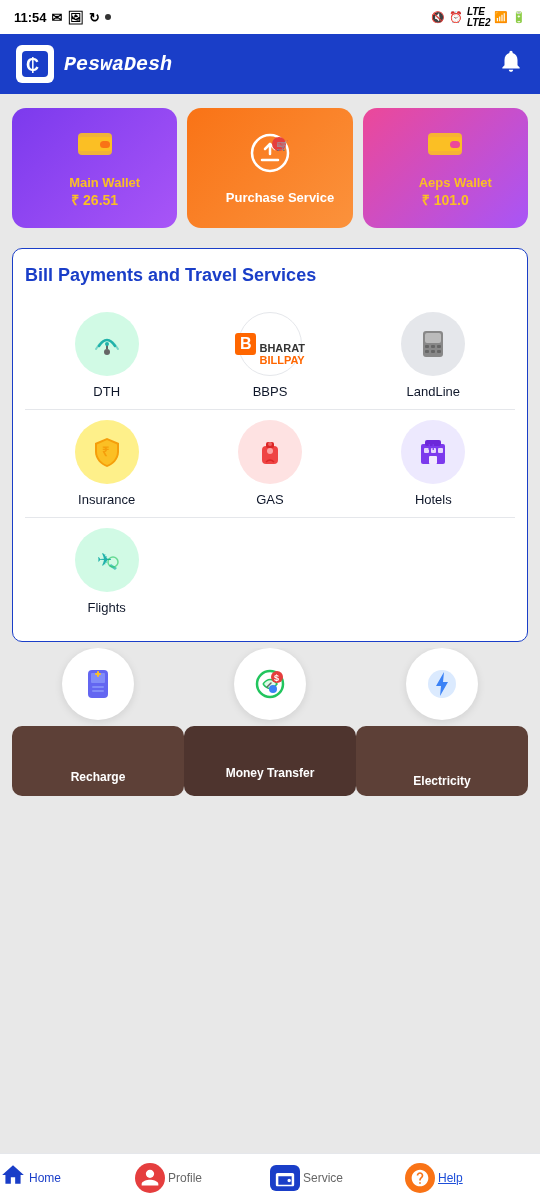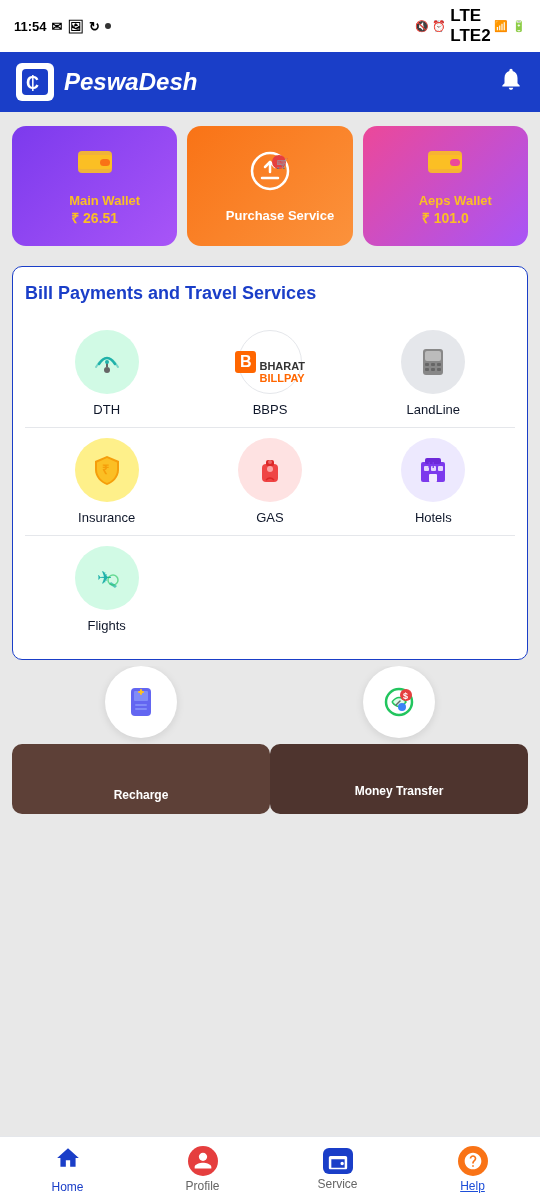--- a/index.html
+++ b/index.html
@@ -46,23 +46,24 @@
       border-radius: 6px;
       display: flex;
       align-items: center;
       justify-content: center;
       font-size: 20px;
       font-weight: bold;
       color: #1a3ec8;
     }
     .logo-text {
       color: #fff;
-      font-size: 24px;
+      font-size: 20px;
       font-weight: 700;
       font-style: italic;
+      font-family: Liberation Mono, monospace;
     }
     .bell-icon {
       color: #fff;
       font-size: 22px;
     }
 
     
     .wallet-section {
       display: flex;
       gap: 10px;
@@ -184,21 +185,21 @@
       background: #fff;
       display: flex;
       justify-content: space-around;
       align-items: center;
       padding: 8px 0 6px 0;
       border-top: 1px solid #e5e7eb;
       z-index: 100;
     }
     .nav-item {
       display: flex;
-      flex-direction: column;
+      flex-direction: row;
       align-items: center;
       gap: 3px;
       flex: 1;
     }
     .nav-icon {
       font-size: 24px;
     }
     .nav-label {
       font-size: 12px;
       font-weight: 500;
@@ -245,21 +246,21 @@
   <div class="status-left">
     <span>11:54</span>
     <span style="font-size:13px;">✉</span>
     <span style="font-size:13px;">🖼</span>
     <span style="font-size:13px;">↻</span>
     <span style="width:6px;height:6px;background:#333;border-radius:50%;display:inline-block;"></span>
   </div>
   <div class="status-right">
     <span>🔇</span>
     <span>⏰</span>
-    <span style="font-size:17px;">LTE<br>LTE2</span>
+    <span style="font-size:10px;font-style:italic;">LTE<br>LTE2</span>
     <span>📶</span>
     <span>🔋</span>
   </div>
 </div>
 
 <div class="header">
   <div class="header-logo">
     <div class="logo-icon">
       <svg width="26" height="26" viewBox="0 0 26 26" fill="none">
         <rect width="26" height="26" rx="4" fill="#1a3ec8"></rect>
@@ -446,20 +447,31 @@
         <text x="23" y="16" font-size="9" fill="#fff" font-weight="bold">$</text>
         <circle cx="22" cy="24" r="4" fill="#3b82f6"></circle>
         <path d="M16 22 L20 18" stroke="#666" stroke-width="1.5" stroke-linecap="round"></path>
       </svg>
     </div>
     <div style="width:100%;height:70px;background:#4e342e;border-radius:10px;display:flex;align-items:flex-end;justify-content:center;padding-bottom:16px;">
       <span style="font-size:12px;color:#fff;font-weight:600;">Money Transfer</span>
     </div>
   </div>
 
+  <div class="quick-card">
+    <div style="width:72px;height:72px;border-radius:50%;background:#fff;display:flex;align-items:center;justify-content:center;box-shadow:0 2px 8px rgba(0,0,0,0.1);margin:0 auto 6px auto;">
+      <svg width="36" height="36" viewBox="0 0 36 36" fill="none">
+        <circle cx="18" cy="18" r="14" fill="#dbeafe"></circle>
+        <path d="M20 6 L12 20 L17 20 L16 30 L24 16 L19 16 Z" fill="#3b82f6"></path>
+      </svg>
+    </div>
+    <div style="width:100%;height:70px;background:#5d4037;border-radius:10px;display:flex;align-items:flex-end;justify-content:center;padding-bottom:8px;">
+      <span style="font-size:12px;color:#fff;font-weight:600;">Electricity</span>
+    </div>
+  </div>
 </div>
 
 <div class="bottom-nav">
   <div class="nav-item active">
     <div class="nav-icon">
       <svg width="26" height="26" viewBox="0 0 24 24" fill="#1a3ec8">
         <path d="M10 20v-6h4v6h5v-8h3L12 3 2 12h3v8z"></path>
       </svg>
     </div>
     <span class="nav-label">Home</span>

